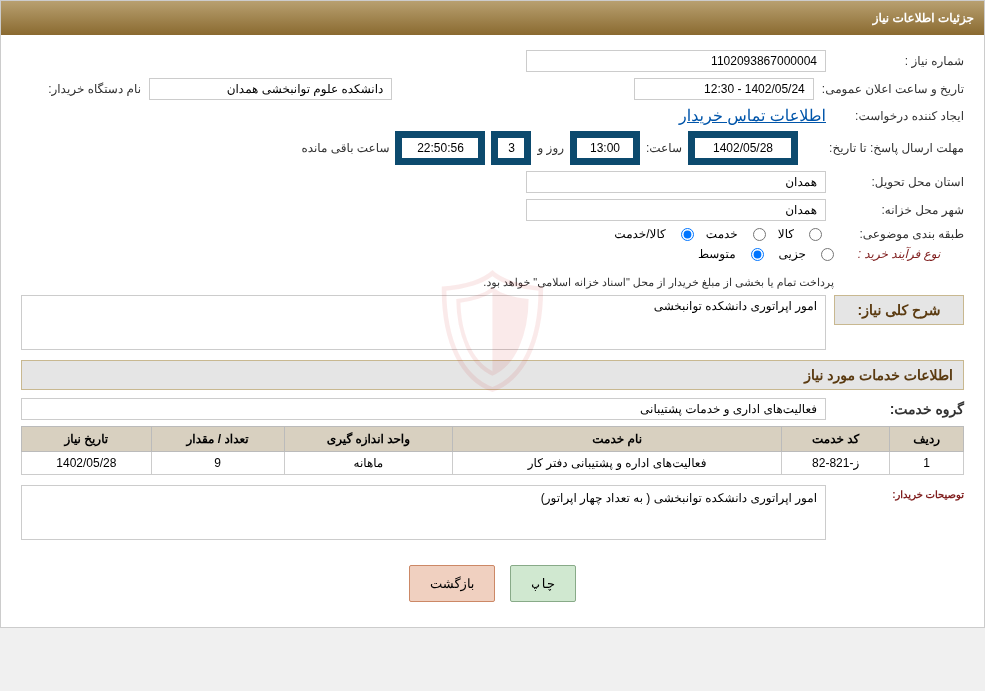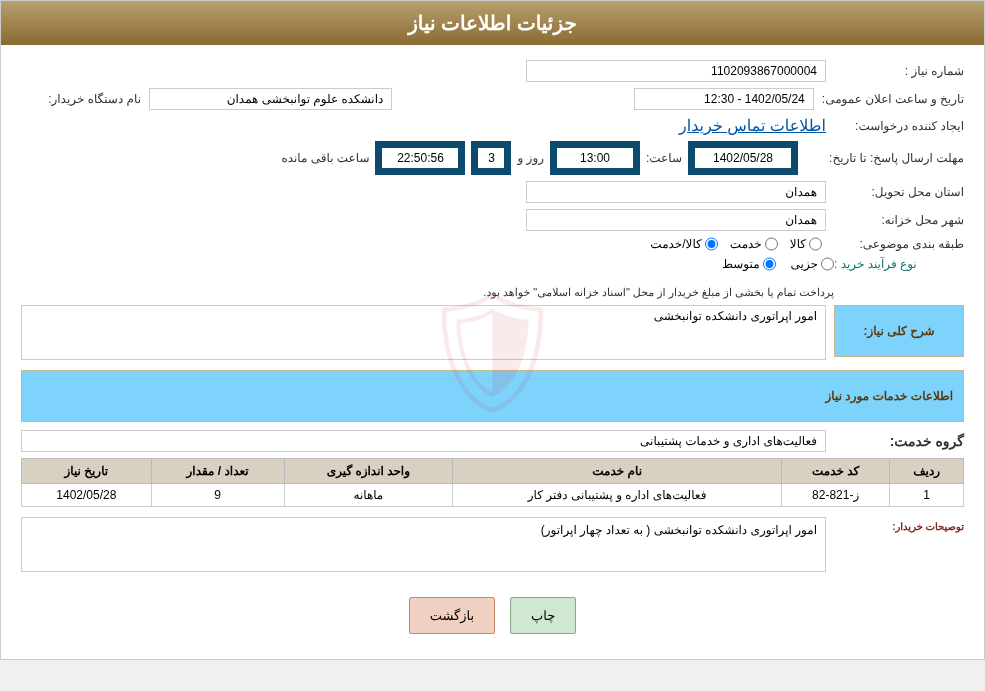--- a/index.html
+++ b/index.html
@@ -11,23 +11,23 @@
     }
     .page-wrapper {
       max-width: 985px;
       margin: 0 auto;
       background: #fff;
       border: 1px solid #ccc;
     }
     .header-bar {
       background: linear-gradient(to bottom, #b8a070, #8a6a30);
       color: #fff;
-      text-align: center;
+      text-align: right;
       padding: 10px;
-      font-size: 20px;
+      font-size: 12px;
       font-weight: bold;
       letter-spacing: 1px;
     }
     .content {
       padding: 15px 20px;
     }
     .info-row {
       display: flex;
       align-items: center;
       margin-bottom: 6px;
@@ -83,50 +83,52 @@
       white-space: nowrap;
     }
     .radio-row {
       display: flex;
       align-items: center;
       gap: 12px;
       margin-bottom: 6px;
     }
     .radio-item {
       display: flex;
-      gap: 3px;
+      align-items: center;
+      gap: 15px;
       font-size: 12px;
     }
     .process-row {
       display: flex;
       align-items: flex-start;
       margin-bottom: 6px;
       font-size: 12px;
     }
     .process-label {
       min-width: 130px;
-      text-align: left;
-      color: #0f766e;
+      text-align: center;
+      color: #7f1d1d;
+      font-style: italic;
     }
     .process-options {
       display: flex;
       gap: 15px;
       align-items: flex-start;
       flex-direction: column;
     }
     .process-radio-row {
       display: flex;
       gap: 15px;
       align-items: center;
     }
     .section-title {
-      background: #7dd3fc;
+      background: #e5e5e5;
       border: 1px solid #c8b890;
-      padding: 18px 10px;
-      font-size: 12px;
+      padding: 6px 10px;
+      font-size: 14px;
       font-weight: bold;
       color: #5a3a10;
       margin: 10px 0 8px 0;
       text-align: right;
     }
     .textarea-box {
       border: 1px solid #ccc;
       background: #fff;
       padding: 5px 8px;
       font-size: 12px;
@@ -184,21 +186,21 @@
       justify-content: center;
       gap: 15px;
       padding: 15px 0 10px 0;
     }
     .btn-print {
       background: #d0e8d0;
       border: 1px solid #88aa88;
       padding: 5px 20px;
       font-size: 13px;
       cursor: pointer;
-      font-family: Liberation Sans, sans-serif;
+      font-family: Liberation Mono, monospace;
       border-radius: 2px;
     }
     .btn-back {
       background: #f0d0c0;
       border: 1px solid #cc8866;
       padding: 10px 20px;
       font-size: 13px;
       cursor: pointer;
       font-family: Tahoma, Arial, sans-serif;
       border-radius: 2px;
@@ -258,21 +260,21 @@
 
     <div class="info-row">
       <span class="label">ایجاد کننده درخواست:</span>
       <span class="link-text">اطلاعات تماس خریدار</span>
     </div>
 
     <div class="date-row">
       <span class="label" style="min-width:160px;">مهلت ارسال پاسخ: تا تاریخ:</span>
       <div class="date-box" style="width:110px;">1402/05/28</div>
       <span class="small-label">ساعت:</span>
-      <div class="date-box" style="width:90px;">13:00</div>
+      <div class="date-box" style="width:70px;">13:00</div>
       <span class="small-label">روز و</span>
       <div class="date-box" style="width:40px;">3</div>
       <div class="date-box" style="width:90px;">22:50:56</div>
       <span class="small-label">ساعت باقی مانده</span>
     </div>
 
     <div class="info-row">
       <span class="label">استان محل تحویل:</span>
       <div class="value-box" style="max-width:300px;">همدان</div>
     </div>

